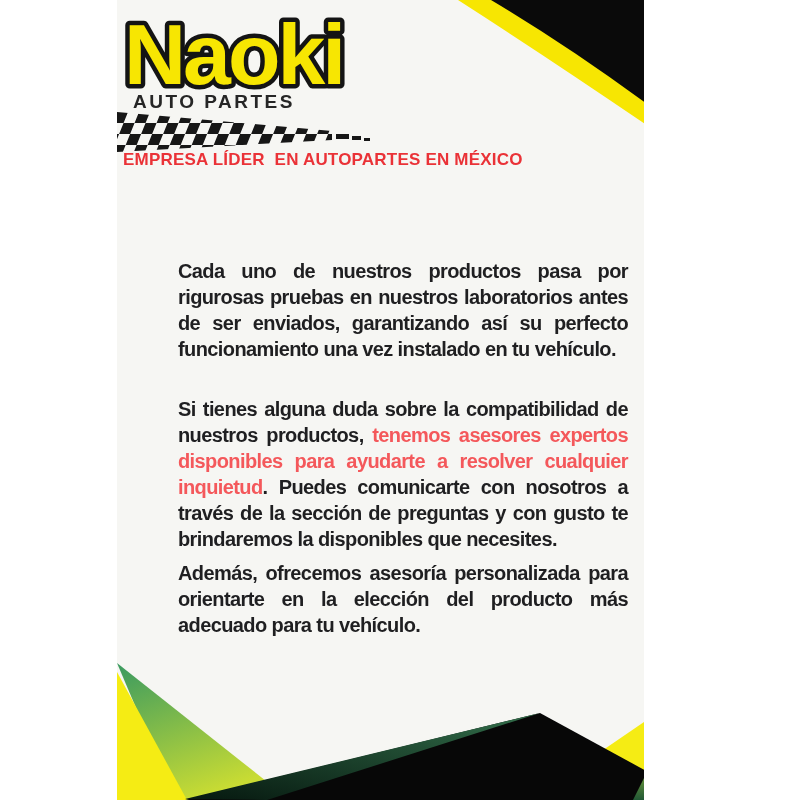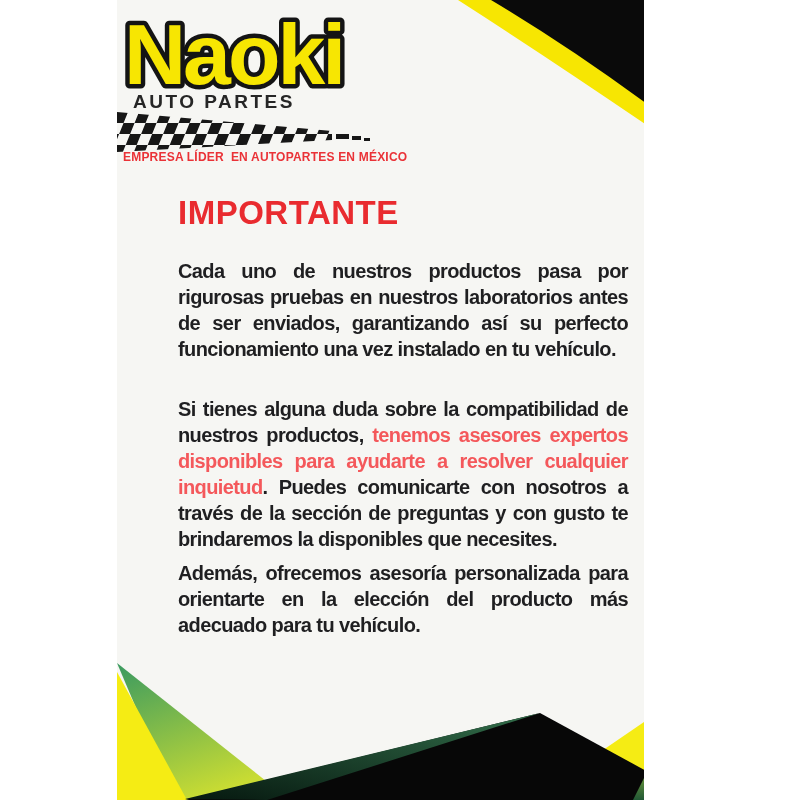--- a/index.html
+++ b/index.html
@@ -4,21 +4,21 @@
 <style>
   html,body{margin:0;padding:0;background:#ffffff;}
   .canvas{position:relative;width:644px;height:800px;background:#ffffff;overflow:hidden;
           font-family:"Liberation Sans", sans-serif;}
   .content{position:absolute;left:117px;top:0;width:566px;height:800px;background:#f6f6f3;}
   .corner-tr{position:absolute;left:0;top:0;width:566px;height:160px;display:block;}
   .logo-svg{position:absolute;left:-3px;top:-2px;width:280px;height:104px;display:block;}
   .subtitle{position:absolute;left:16px;top:91px;font-size:19px;font-weight:700;
             letter-spacing:2.5px;color:#262626;text-align:right;}
   .flag-svg{position:absolute;left:0px;top:112px;width:258px;height:42px;display:block;}
-  .tagline{position:absolute;left:6px;top:150px;font-size:12px;font-weight:700;
+  .tagline{position:absolute;left:6px;top:150px;font-size:17px;font-weight:700;
            letter-spacing:0.2px;color:#ea3237;white-space:pre;}
   .heading{position:absolute;left:61px;top:194px;margin:0;font-size:33px;font-weight:800;
            letter-spacing:0.5px;color:#e92b2f;}
   .para{position:absolute;left:61px;width:450px;margin:0;font-size:20px;font-weight:700;
         letter-spacing:-0.6px;line-height:26px;text-align:justify;color:#1f1f21;}
   .p1{top:258px;}
   .p2{top:396px;}
   .p3{top:560px;}
   .hl{color:#f4585b;}
   .bottom-svg{position:absolute;left:0;top:650px;width:566px;height:150px;display:block;}
@@ -48,21 +48,20 @@
         </pattern>
       </defs>
       <polygon points="0,0 215,19 215,28 0,40" fill="url(#chk)"></polygon>
       <rect x="219" y="22" width="13" height="5" fill="#171717"></rect>
       <rect x="235" y="24" width="9" height="4" fill="#171717"></rect>
       <rect x="247" y="26" width="6" height="3" fill="#171717"></rect>
     </svg>
 
     <div class="tagline">EMPRESA LÍDER  EN AUTOPARTES EN MÉXICO</div>
 
-    <h1 class="heading">IMPORTANTE</h1>
 
     <p class="para p1">Cada uno de nuestros productos pasa por rigurosas pruebas en nuestros laboratorios antes de ser enviados, garantizando así su perfecto funcionamiento una vez instalado en tu vehículo.</p>
 
     <p class="para p2"><span>Si tienes alguna duda sobre la compatibilidad de nuestros productos, </span><span class="hl">tenemos asesores expertos disponibles para ayudarte a resolver cualquier inquietud</span><span>. Puedes comunicarte con nosotros a través de la sección de preguntas y con gusto te brindaremos la disponibles que necesites.</span></p>
 
     <p class="para p3">Además, ofrecemos asesoría personalizada para orientarte en la elección del producto más adecuado para tu vehículo.</p>
 
     <svg class="bottom-svg" viewBox="0 0 566 150" aria-hidden="true">
       <defs>
         <linearGradient id="gL" x1="0" y1="0" x2="0.45" y2="1">

